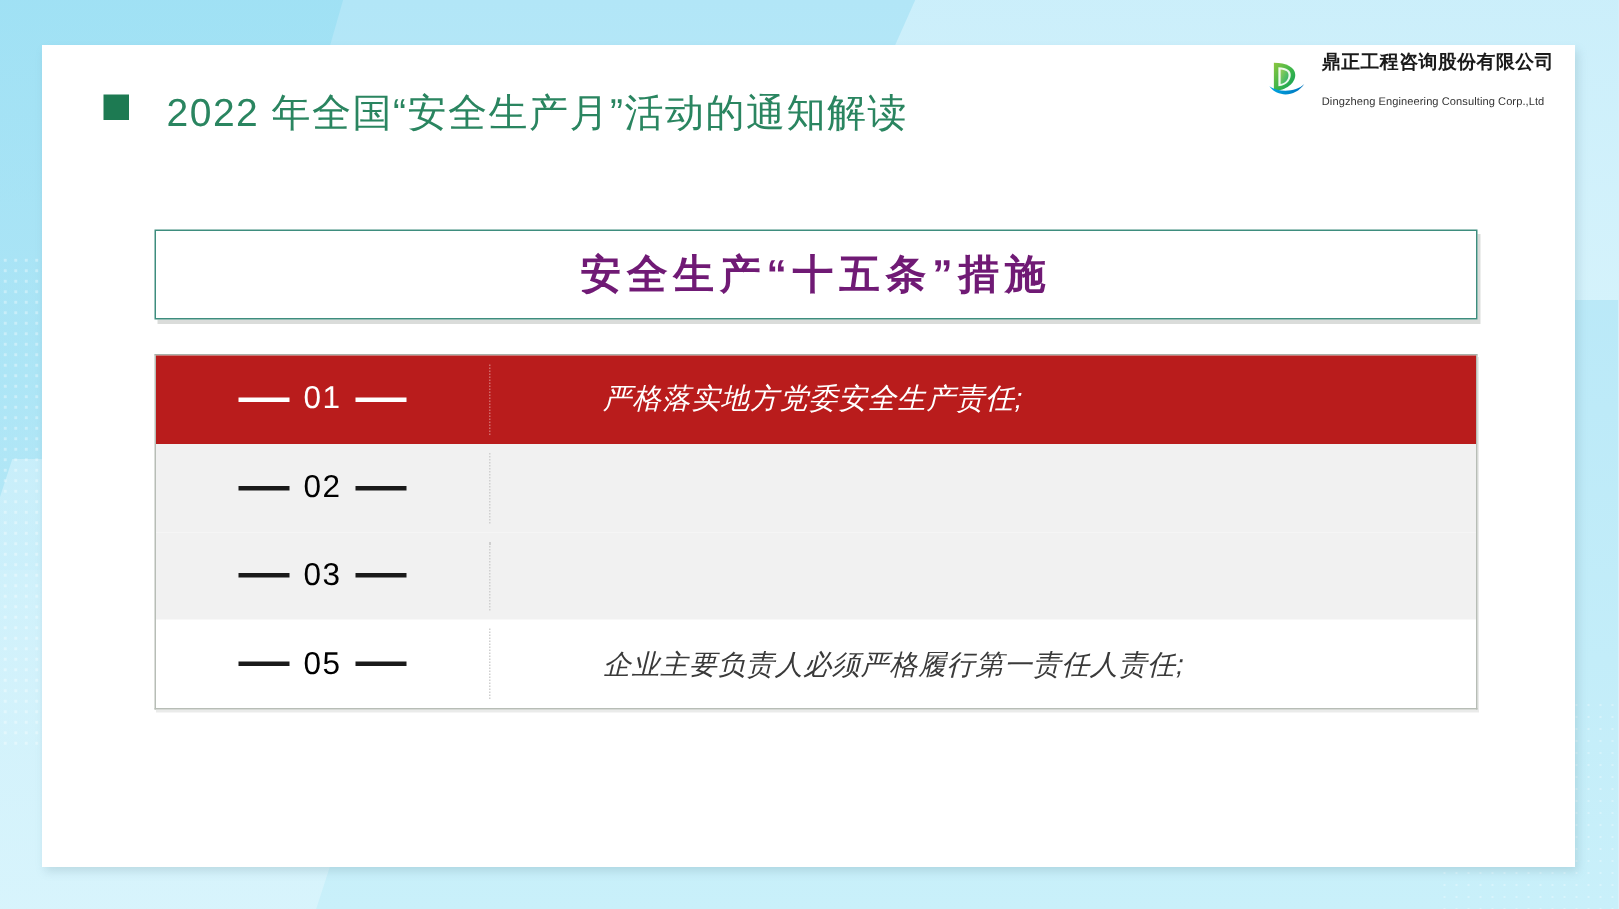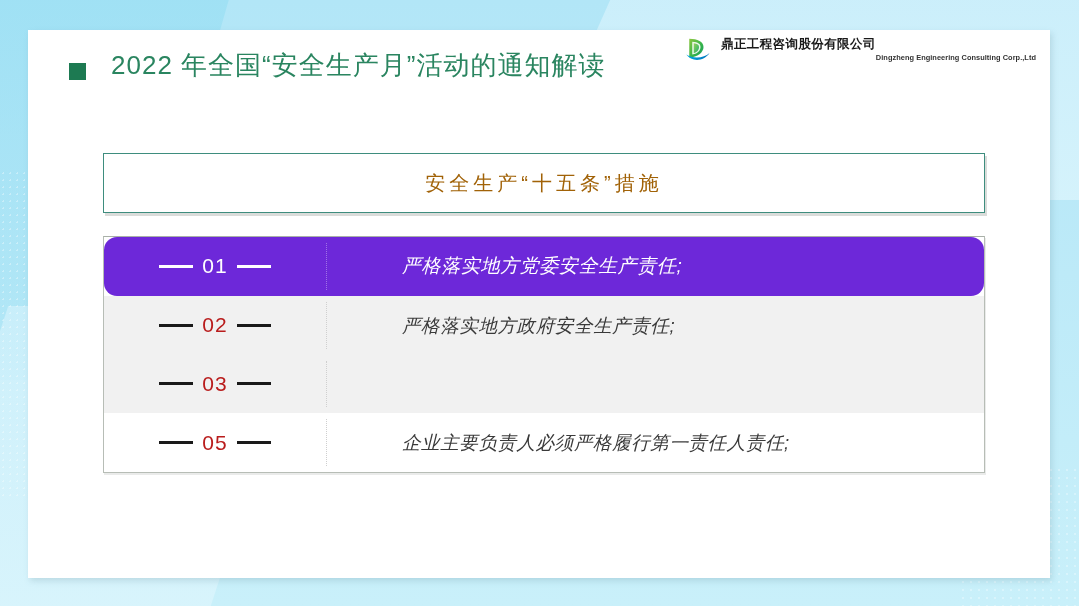--- a/index.html
+++ b/index.html
@@ -30,56 +30,56 @@
     background-size:8px 8px;}
 
   
   #card{position:absolute;left:28px;top:30px;width:1022px;height:548px;
     background:#ffffff;box-shadow:2px 3px 6px rgba(90,130,145,.22);}
 
   
   #slide-header{position:absolute;left:0;top:0;width:100%;height:76px;}
   #title-bullet{position:absolute;left:41px;top:33px;width:17px;height:17px;
     background:#1d7a52;}
-  #slide-title{position:absolute;left:83px;top:18px;
+  #slide-title{position:absolute;left:83px;top:28px;
     font-size:26px;color:#2a8560;letter-spacing:1px;white-space:nowrap;
     font-family:"Liberation Sans","DejaVu Sans",sans-serif;}
 
   
   #corp-logo{position:absolute;right:14px;top:5px;display:flex;align-items:center;gap:7px;}
   #logo-mark{width:30px;height:30px;flex:0 0 auto;}
-  #logo-text{display:flex;line-height:1.05;}
+  #logo-text{display:flex;flex-direction:column;line-height:1.05;}
   #logo-name-cn{font-size:12.5px;font-weight:bold;color:#1a1a1a;letter-spacing:.4px;
     white-space:nowrap;}
   #logo-name-en{font-size:7.4px;color:#333;letter-spacing:.05px;white-space:nowrap;
-    margin-top:16px;font-weight:bold;}
+    margin-top:16px;}
 
   
   #heading-box{position:absolute;left:75px;top:123px;width:880px;height:58px;
     border:1.4px solid #3e8d7e;background:#fff;
     box-shadow:2px 3px 0 rgba(150,155,150,.35);
     display:flex;align-items:center;justify-content:center;}
-  #heading-text{font-size:20px;font-weight:normal;color:#a16207;letter-spacing:4px;
+  #heading-text{font-size:27px;font-weight:bold;color:#701a75;letter-spacing:4px;
     white-space:nowrap;}
 
   
   #measures-table{position:absolute;left:75px;top:206px;width:880px;
     border:1px solid #b7bdb6;border-top:1px solid #a9b0a8;background:#fff;
     box-shadow:1px 2px 0 rgba(150,155,150,.2);}
   .measure-row{display:flex;align-items:center;height:58.8px;position:relative;}
   .measure-row.alt{background:#f1f1f1;}
-  .measure-row.active{background:#6d28d9;border-radius:13px;}
+  .measure-row.active{background:#b91c1c;}
   .row-num-cell{width:222px;flex:0 0 222px;display:flex;align-items:center;
     justify-content:center;gap:9px;height:100%;}
   .measure-row:after{content:"";position:absolute;left:222px;top:6px;bottom:6px;
     width:1px;border-left:1px dotted #cfcfcf;}
   .measure-row.active:after{border-left:1px dotted rgba(255,255,255,.35);}
   .num-dash{display:block;width:34px;height:3px;background:#1a1a1a;}
   .measure-row.active .num-dash{background:#ffffff;height:3.5px;}
-  .row-num{font-size:21px;color:#b91c1c;letter-spacing:1px;
+  .row-num{font-size:21px;color:#000000;letter-spacing:1px;
     font-family:"Liberation Sans","DejaVu Sans",sans-serif;}
   .measure-row.active .row-num{color:#ffffff;}
   .row-text-cell{flex:1 1 auto;padding-left:76px;height:100%;display:flex;
     align-items:center;font-style:italic;}
   .row-text{font-size:18.5px;color:#3a3a3a;letter-spacing:.6px;white-space:nowrap;}
   .measure-row.active .row-text{color:#ffffff;font-size:19px;}
 </style>
 </head>
 <body>
 
@@ -137,23 +137,20 @@
         <div class="row-text-cell">
           <span class="row-text">严格落实地方党委安全生产责任;</span>
         </div>
       </div>
       <div class="measure-row alt">
         <div class="row-num-cell">
           <span class="num-dash"></span>
           <span class="row-num">02</span>
           <span class="num-dash"></span>
         </div>
-        <div class="row-text-cell">
-          <span class="row-text">严格落实地方政府安全生产责任;</span>
-        </div>
       </div>
       <div class="measure-row alt">
         <div class="row-num-cell">
           <span class="num-dash"></span>
           <span class="row-num">03</span>
           <span class="num-dash"></span>
         </div>
       </div>
       <div class="measure-row">
         <div class="row-num-cell">

